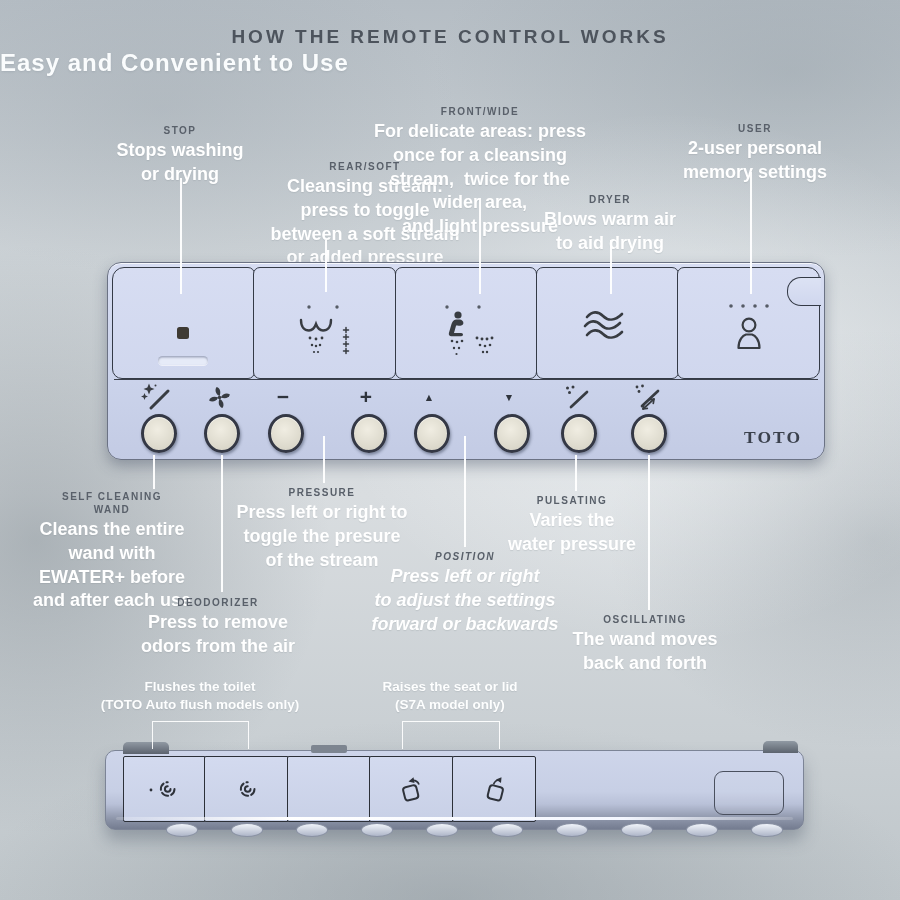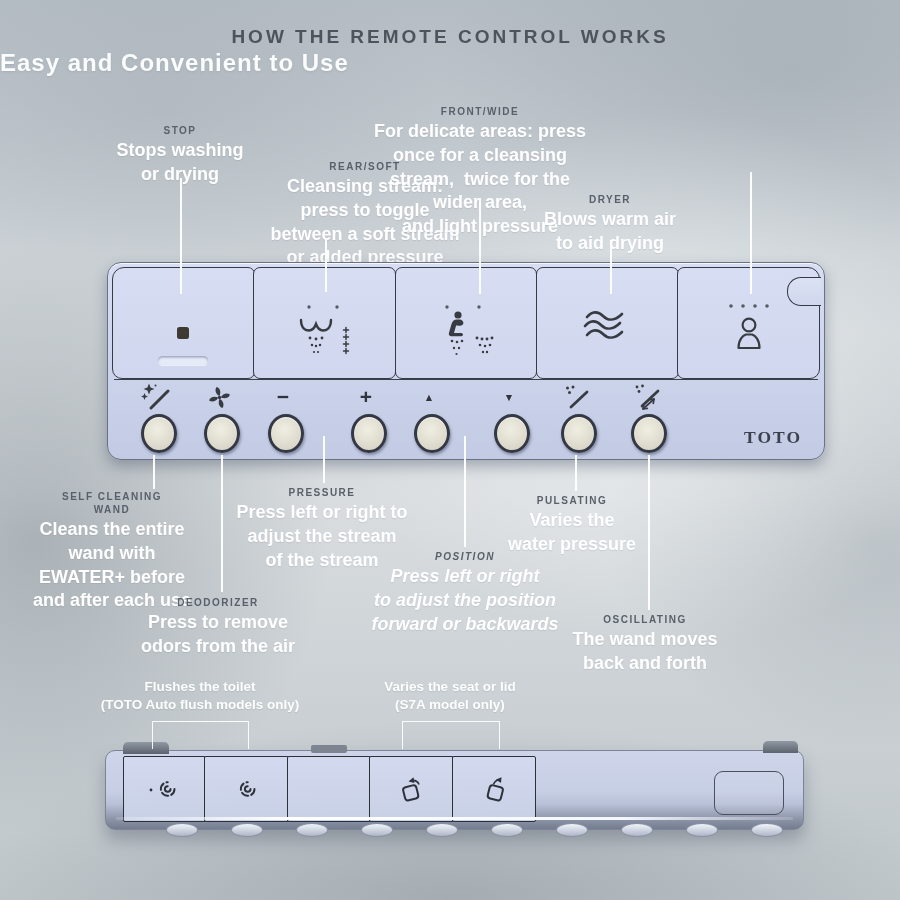--- a/index.html
+++ b/index.html
@@ -94,20 +94,25 @@
 once for a cleansing
 stream,  twice for the
 wider area,
 and light pressure</div>
   </div>
   <div class="callout" style="left:610px;top:193px;">
     <div class="co-head">DRYER</div>
     <div class="co-body">Blows warm air
 to aid drying</div>
   </div>
+  <div class="callout" style="left:755px;top:122px;">
+    <div class="co-head">USER</div>
+    <div class="co-body">2-user personal
+memory settings</div>
+  </div>
 
   <div class="vline" style="left:180px;top:178px;height:116px;"></div>
   <div class="vline" style="left:325px;top:240px;height:52px;"></div>
   <div class="vline" style="left:479px;top:198px;height:96px;"></div>
   <div class="vline" style="left:610px;top:240px;height:54px;"></div>
   <div class="vline" style="left:750px;top:172px;height:122px;"></div>
 
   <div class="remote">
     <div class="big-row">
 
@@ -278,43 +283,43 @@
 and after each use</div>
   </div>
   <div class="callout" style="left:218px;top:596px;">
     <div class="co-head">DEODORIZER</div>
     <div class="co-body">Press to remove
 odors from the air</div>
   </div>
   <div class="callout" style="left:322px;top:486px;">
     <div class="co-head">PRESSURE</div>
     <div class="co-body">Press left or right to
-adjust the stream
+toggle the presure
 of the stream</div>
   </div>
   <div class="callout" style="left:465px;top:550px;font-style:italic;">
     <div class="co-head">POSITION</div>
     <div class="co-body">Press left or right
-to adjust the position
+to adjust the settings
 forward or backwards</div>
   </div>
   <div class="callout" style="left:572px;top:494px;">
     <div class="co-head">PULSATING</div>
     <div class="co-body">Varies the
 water pressure</div>
   </div>
   <div class="callout" style="left:645px;top:613px;">
     <div class="co-head">OSCILLATING</div>
     <div class="co-body">The wand moves
 back and forth</div>
   </div>
 
   <div class="flabel" style="left:200px;top:678px;">Flushes the toilet
 (TOTO Auto flush models only)</div>
-  <div class="flabel" style="left:450px;top:678px;">Varies the seat or lid
+  <div class="flabel" style="left:450px;top:678px;">Raises the seat or lid
 (S7A model only)</div>
   <div class="bracket" style="left:152px;top:721px;width:95px;height:27px;"></div>
   <div class="bracket" style="left:402px;top:721px;width:96px;height:27px;"></div>
 
   <div class="remote2">
     <div class="knob" style="left:17px;top:-9px;width:46px;height:12px;"></div>
     <div class="knob" style="left:657px;top:-10px;width:35px;height:12px;"></div>
     <div class="tab" style="left:205px;top:-6px;width:36px;height:8px;"></div>
 
     <div class="b2-btn" style="left:17px;width:81px;">

